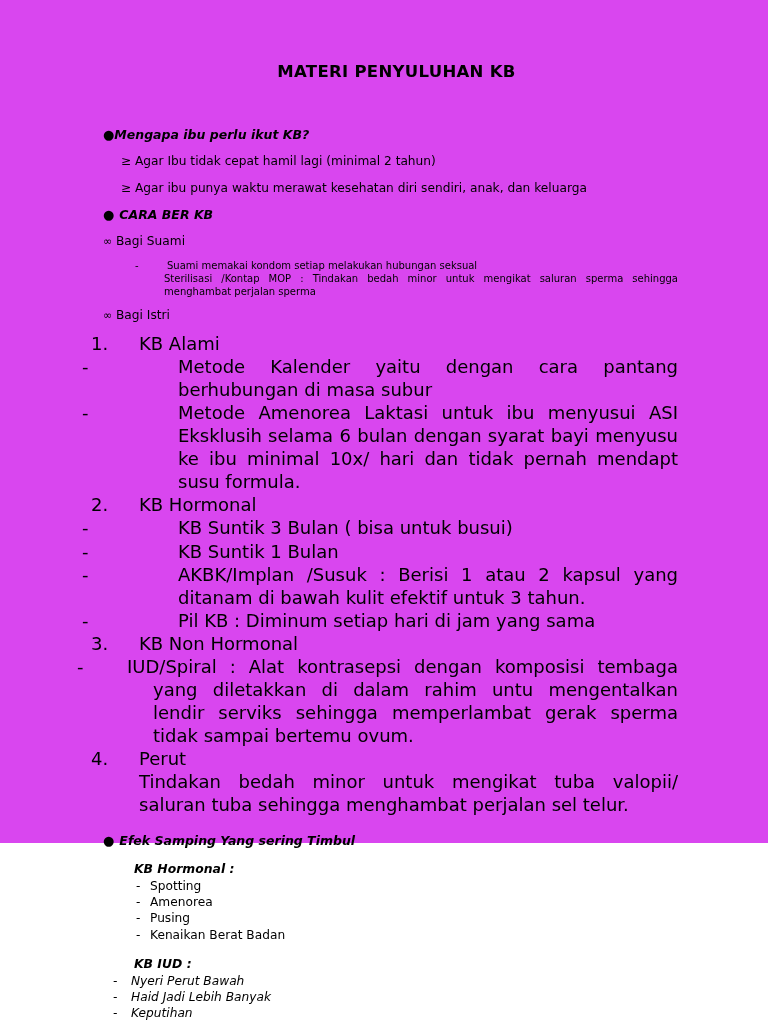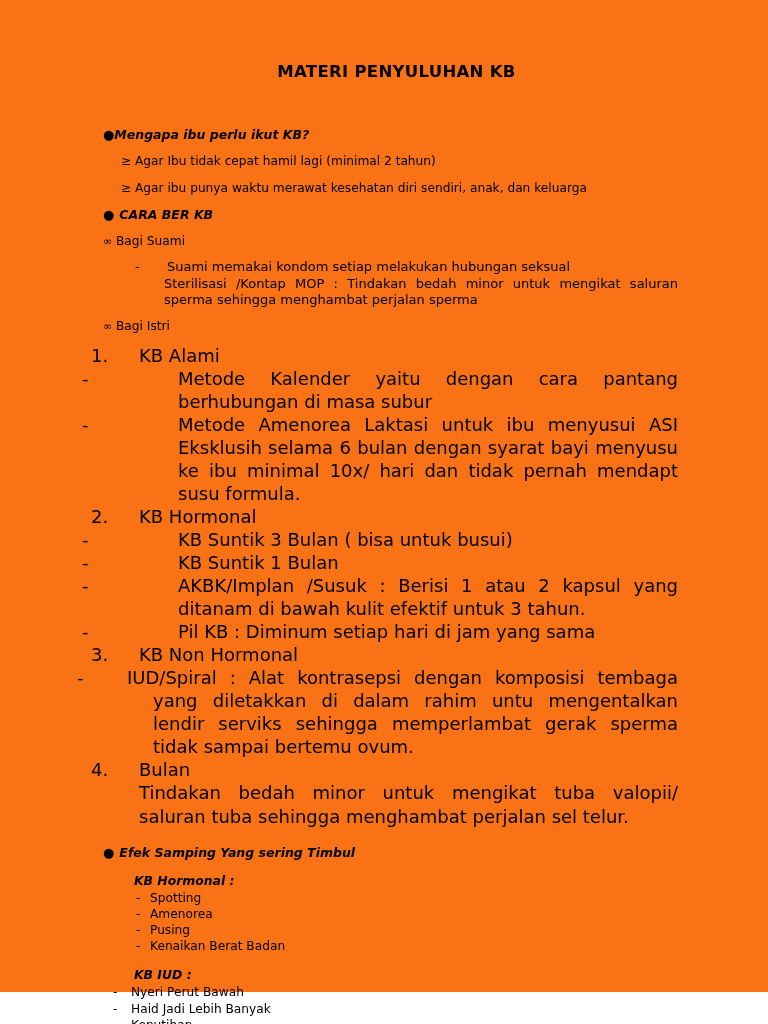--- a/index.html
+++ b/index.html
@@ -10,22 +10,22 @@
   body {
     width: 768px;
     height: 1024px;
     font-family: "DejaVu Sans", sans-serif;
     color: #000000;
     -webkit-font-smoothing: none;
   }
   .page {
     position: relative;
     width: 768px;
-    height: 992px;
-    background: #f97316;
+    height: 843px;
+    background: #d946ef;
     box-sizing: border-box;
   }
   .content {
     position: absolute;
     left: 103px;
     top: 62px;
     width: 575px;
   }
   .doc-title {
     font-size: 16.5px;
@@ -58,21 +58,21 @@
   .lvl1 .mark { display: inline-block; width: 14px; }
 
   .inf {
     font-size: 12.2px;
     margin: 0 0 9px 0;
     line-height: 1.32;
   }
   .inf .mark { display: inline-block; width: 13px; font-size: 11px; }
 
   .dash-block {
-    font-size: 13px;
+    font-size: 10px;
     margin: 0 0 9px 0;
     padding-left: 24px;
     line-height: 1.30;
   }
   .dash-block .dash {
     display: inline-block;
     width: 16px;
   }
   .just {
     text-align: justify;
@@ -140,21 +140,21 @@
     font-size: 12.2px;
     margin: 0;
     line-height: 1.33;
   }
   .eff-list li {
     list-style: none;
     margin: 0;
   }
   .eff-a { padding-left: 33px; }
   .eff-a .dash { display: inline-block; width: 14px; }
-  .eff-b { padding-left: 10px; }
+  .eff-b { padding-left: 10px; font-style: italic; }
   .eff-b .dash { display: inline-block; width: 18px; }
   .spacer-13 { height: 13px; }
   ul { padding: 0; margin: 0; }
 </style>
 </head>
 <body>
 
 <div class="page">
   <div class="content">
 
@@ -185,21 +185,21 @@
 
       <div class="numitem"><span class="num">2.</span><span>KB Hormonal</span></div>
       <div class="subdash-narrow"><span class="dash">-</span><span>KB Suntik 3 Bulan ( bisa untuk busui)</span></div>
       <div class="subdash-narrow"><span class="dash">-</span><span>KB Suntik 1 Bulan</span></div>
       <div class="subdash-narrow"><span class="dash">-</span><span>AKBK/Implan /Susuk : Berisi 1 atau 2 kapsul yang ditanam di bawah kulit efektif untuk   3 tahun.</span></div>
       <div class="subdash-narrow"><span class="dash">-</span><span>Pil KB : Diminum setiap hari di jam yang sama</span></div>
 
       <div class="numitem"><span class="num">3.</span><span>KB Non Hormonal</span></div>
       <div class="iud-item"><span class="dash">-</span><span>IUD/Spiral : Alat kontrasepsi dengan komposisi tembaga yang diletakkan di dalam rahim untu mengentalkan lendir serviks sehingga memperlambat gerak sperma tidak sampai bertemu ovum.</span></div>
 
-      <div class="numitem"><span class="num">4.</span><span>Bulan</span></div>
+      <div class="numitem"><span class="num">4.</span><span>Perut</span></div>
       <div class="kontap-body">Tindakan bedah minor untuk mengikat tuba valopii/ saluran tuba sehingga menghambat perjalan sel telur.</div>
     </div>
 
     <p class="efek-head"><span class="dot">●</span><span>Efek Samping Yang  sering Timbul</span></p>
 
     <div class="sub-head">KB Hormonal :</div>
     <ul class="eff-list">
       <li class="eff-a"><span class="dash">-</span><span>Spotting</span></li>
       <li class="eff-a"><span class="dash">-</span><span>Amenorea</span></li>
       <li class="eff-a"><span class="dash">-</span><span>Pusing</span></li>

